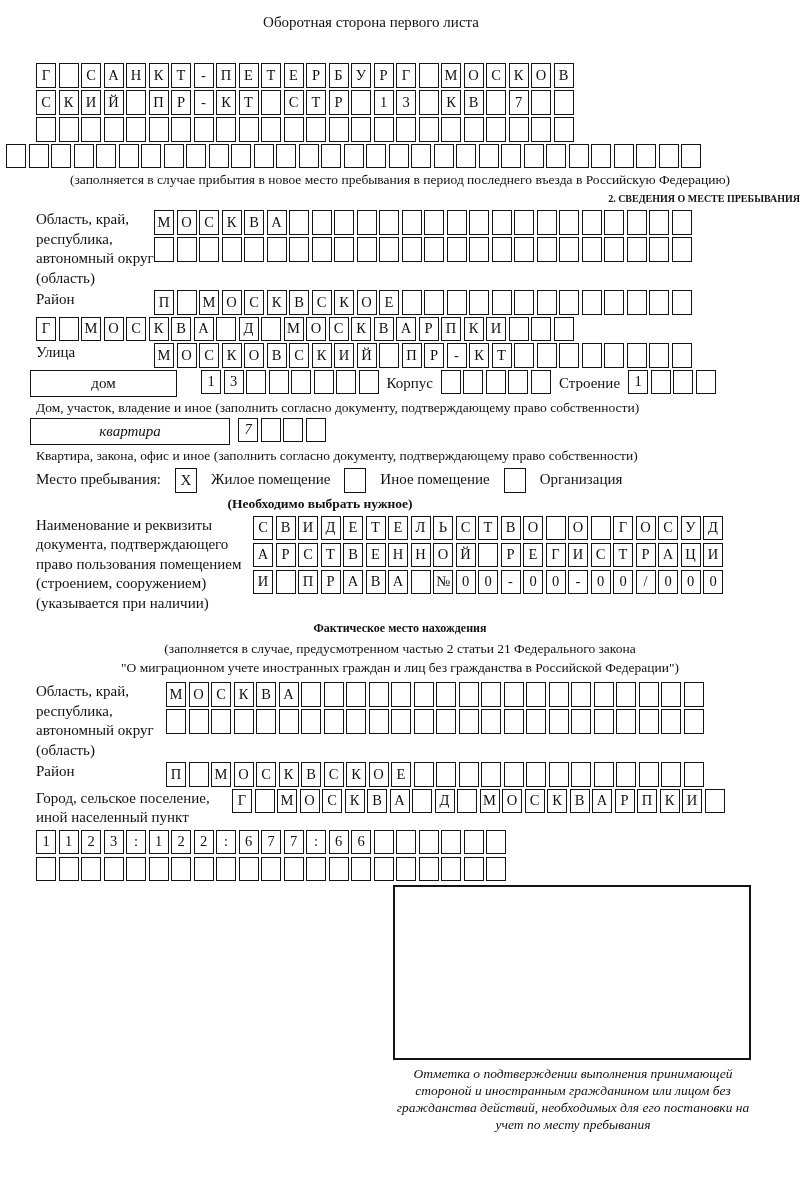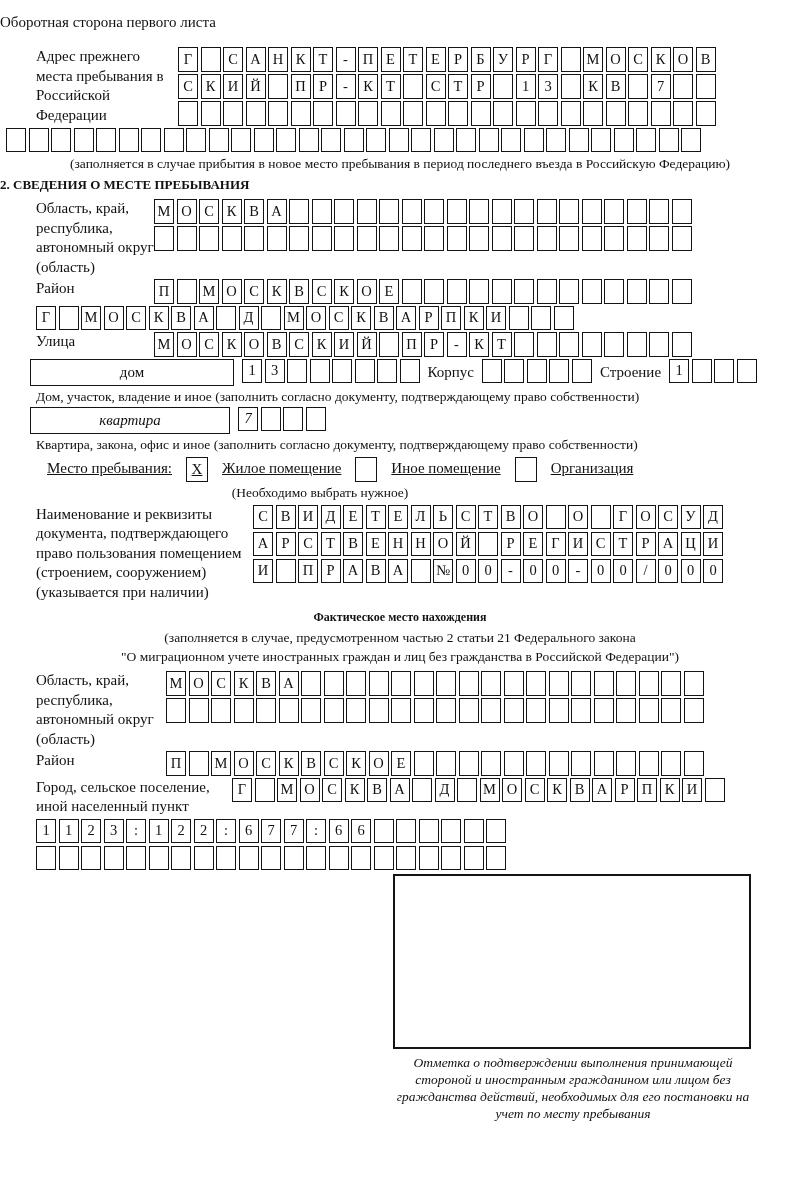--- a/index.html
+++ b/index.html
@@ -2,21 +2,21 @@
 <html><head>
 <meta charset="utf-8">
 <style>
   * { margin:0; padding:0; box-sizing:border-box; }
   html,body { background:#fff; }
   body {
     width:800px; height:1180px; overflow:hidden;
     font-family:"Liberation Serif", serif; color:#111;
     padding-top:14px; position:relative;
   }
-  .header-note { text-align:left; padding-right:58px; font-size:15px; margin-bottom:16px; }
+  .header-note { text-align:center; padding-right:58px; font-size:15px; margin-bottom:32px; }
 
   .row { display:flex; align-items:flex-start; margin-bottom:2px; }
   .indent { padding-left:36px; }
   .lbl { font-size:15px; line-height:19.5px; flex:none; }
   .lbl-a   { width:142px; }
   .lbl-s   { width:118px; }
   .lbl-doc { width:217px; }
   .lbl-w   { width:196px; }
 
   .grid { display:flex; flex-direction:column; gap:2.5px; }
@@ -24,47 +24,46 @@
   .cell {
     width:20px; height:24.5px; border:1.6px solid #141414; flex:none;
     display:inline-flex; align-items:center; justify-content:center;
     font-size:14.5px; font-family:"Liberation Serif", serif;
   }
   .fullrow { padding-left:6px; margin-bottom:3px; }
 
   .caption { font-size:13.5px; line-height:17px; }
   .cap-center { text-align:center; margin:1px 0 3px; }
   .cap-left { padding-left:36px; margin:1px 0 2px; }
-  .sec-title { text-align:left; font-weight:bold; font-size:13px; margin:5px 0 6px; }
+  .sec-title { text-align:right; font-weight:bold; font-size:10px; margin:5px 0 6px; }
 
   .wb { height:27px; border:1.6px solid #141414; display:flex; align-items:center;
         justify-content:center; font-size:15px; flex:none; }
-  .wb-dom { width:204px; margin-right:8px; }
+  .wb-dom { width:147px; margin-right:24px; }
   .wb-kv  { width:200px; margin-right:8px; }
   .inline-lbl { font-size:15px; line-height:27px; margin:0 8px; flex:none; }
 
-  .chk-row { display:flex; align-items:center; gap:14px; padding-left:47px; margin:4px 0 2px;text-decoration:underline; }
+  .chk-row { display:flex; align-items:center; gap:14px; padding-left:36px; margin:4px 0 2px; }
   .chk { width:22px; height:25px; border:1.6px solid #141414; flex:none;
          display:inline-flex; align-items:center; justify-content:center; font-size:15px; }
-  .chk-note { width:640px; text-align:center; margin-bottom:4px; }
+  .chk-note { width:640px; text-align:center; margin-bottom:4px;font-weight:bold; }
 
   .actual-note { text-align:center; font-size:13.5px; line-height:18.5px; }
   .actual-title { text-align:center; font-weight:bold; font-size:12px; margin:8px 0 4px; }
 
   .mark-wrap { margin-left:393px; width:360px; margin-top:4px; }
   .mark-box { width:358px; height:175px; border:2px solid #141414; margin-bottom:5px; }
   .mark-caption { font-size:13.5px; line-height:17px; text-align:center;font-style:italic; }
 </style>
 </head>
 <body>
 
 <div class="header-note">Оборотная сторона первого листа</div>
 
 <div class="row indent">
-  <div class="lbl lbl-a">Адрес прежнего места пребывания в Российской Федерации</div>
   <div class="grid">
     <div class="cellrow">
         <span class="cell">Г</span>
         <span class="cell"></span>
         <span class="cell">С</span>
         <span class="cell">А</span>
         <span class="cell">Н</span>
         <span class="cell">К</span>
         <span class="cell">Т</span>
         <span class="cell">-</span>

